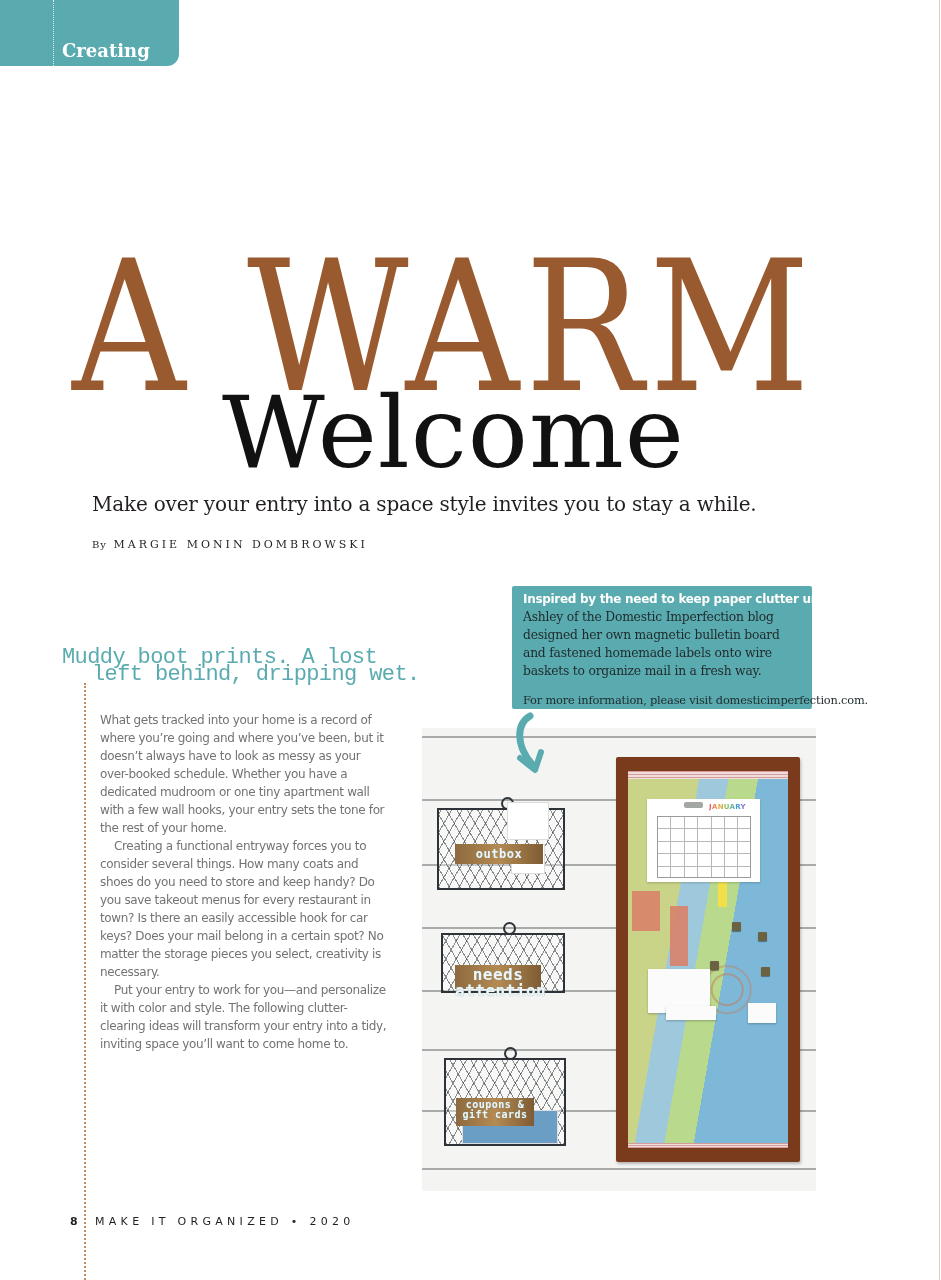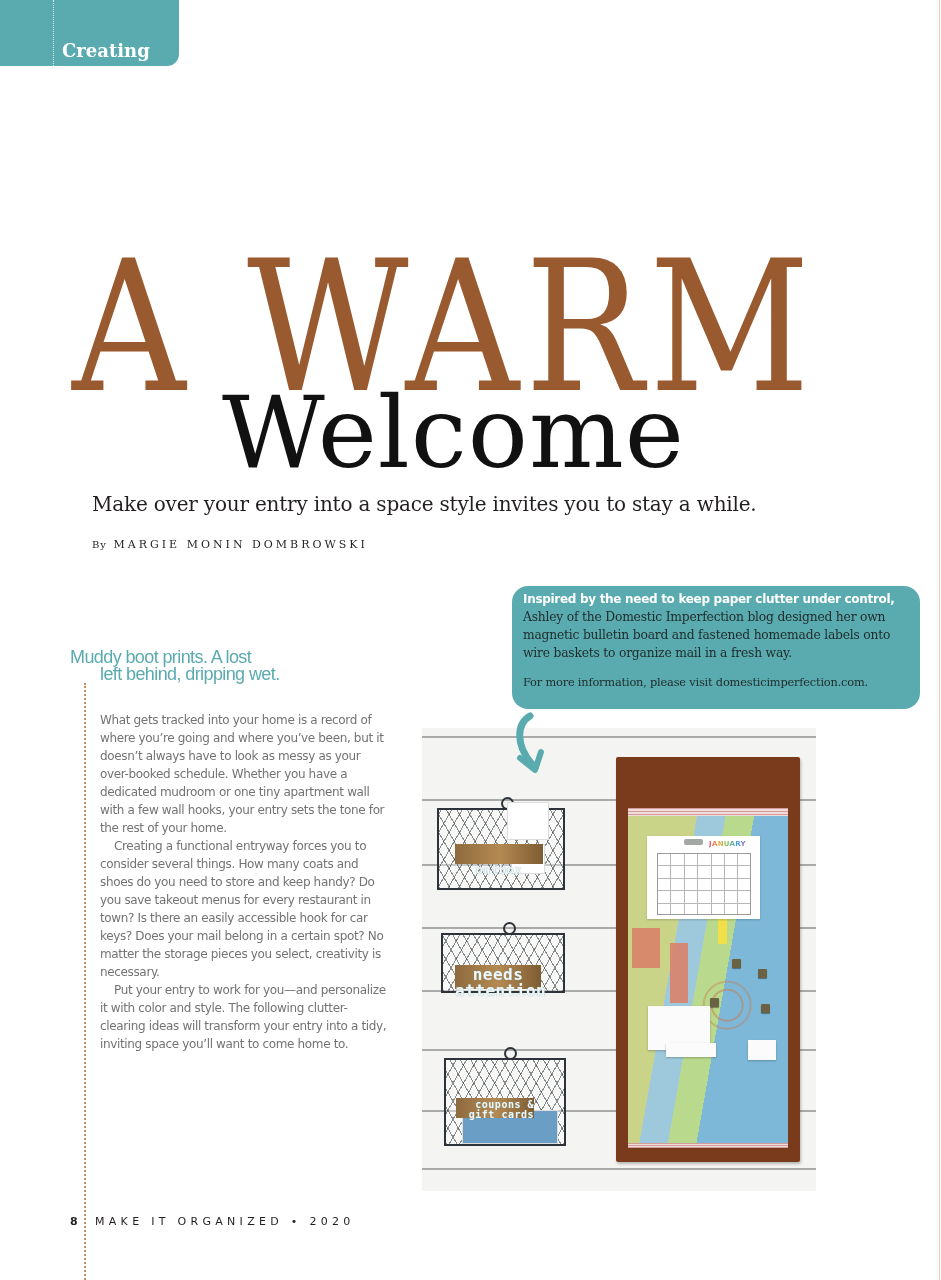--- a/index.html
+++ b/index.html
@@ -47,38 +47,38 @@
     white-space: nowrap;
   }
   .byline .by { letter-spacing: 1px; font-size: 10px; }
 
   .dotted-rule {
     position: absolute; left: 84px; top: 683px; height: 597px;
     border-left: 2px dotted #c78a5a;
   }
 
   .pull-quote {
-    position: absolute; left: 70px; top: 649px; width: 320px;
-    font-family: Liberation Sans, sans-serif; font-weight: 200; font-size: 18px; line-height: 17px;
+    position: absolute; left: 62px; top: 649px; width: 320px;
+    font-family: Liberation Mono, monospace; font-weight: 200; font-size: 22px; line-height: 17px;
     color: #5aabb0; letter-spacing: -0.6px;
   }
   .pull-quote .pq-line { display: block; white-space: nowrap; }
   .pull-quote .pq-indent { padding-left: 30px; }
 
   .body-copy {
     position: absolute; left: 100px; top: 711px; width: 290px;
     font-family: "DejaVu Sans", sans-serif; font-size: 12px; line-height: 18px; color: #737373;
     letter-spacing: -0.35px;
   }
   .body-copy p { margin: 0; }
   .body-copy p.indent { text-indent: 14px; }
 
   .callout {
-    position: absolute; left: 512px; top: 586px; width: 408px; height: 123px;
-    background: #5aabb0; border-radius: 16px; padding: 5px 10px 0 11px;
+    position: absolute; left: 512px; top: 586px; width: 300px; height: 123px;
+    background: #5aabb0; border-radius: 2px; padding: 5px 10px 0 11px;
   }
   .callout .callout-lead {
     font-family: "DejaVu Sans", sans-serif; font-weight: bold; font-size: 12px; color: #ffffff;
     white-space: nowrap; letter-spacing: -0.3px; line-height: 17px;
   }
   .callout .callout-body {
     font-family: "DejaVu Serif", serif; font-size: 12.3px; line-height: 18px; color: #1f2a2b;
     letter-spacing: -0.2px;
   }
   .callout .callout-more {
@@ -116,21 +116,20 @@
   .frame {
     position: absolute; left: 194px; top: 29px; width: 184px; height: 405px;
     background: #7a3a1c; border-radius: 2px; box-shadow: 1px 2px 3px rgba(0,0,0,0.25);
   }
   .frame .map {
     position: absolute; left: 12px; top: 14px; right: 12px; bottom: 14px;
     background:
       radial-gradient(circle at 62% 58%, transparent 0 14px, rgba(200,120,80,0.5) 15px 16px, transparent 17px 22px, rgba(200,120,80,0.4) 23px 24px, transparent 25px),
       linear-gradient(100deg, #c9d489 0 32%, #9ec9dc 32% 45%, #b9d98c 45% 58%, #7db8d8 58% 100%);
     overflow: hidden;
-    margin-top: 37px;
   }
   .frame .map-top-stripe { position: absolute; left: 0; right: 0; top: 0; height: 8px;
     background: repeating-linear-gradient(180deg, #d49b9b 0 1px, #f1dcdc 1px 3px); }
   .frame .map-bottom-stripe { position: absolute; left: 0; right: 0; bottom: 0; height: 5px;
     background: repeating-linear-gradient(180deg, #d49b9b 0 1px, #f1dcdc 1px 2px); }
   .frame .land-red { position: absolute; background: #d9826a; opacity: 0.9; }
   .frame .yellow-strip { position: absolute; background: #f1e04a; }
   .calendar {
     position: absolute; left: 19px; top: 28px; width: 113px; height: 83px;
     background: #ffffff; box-shadow: 0 1px 2px rgba(0,0,0,0.2);
@@ -210,33 +209,33 @@
   <div class="plank" style="top:199px"></div>
   <div class="plank" style="top:262px"></div>
   <div class="plank" style="top:321px"></div>
   <div class="plank" style="top:382px"></div>
   <div class="plank" style="top:440px"></div>
 
   <div class="basket" style="left:15px; top:80px; width:128px; height:82px;">
     <div class="hook" style="left:62px;"></div>
     <div class="paper" style="left:68px; top:-8px; width:42px; height:38px;"></div>
     <div class="paper" style="left:72px; top:34px; width:34px; height:30px;"></div>
-    <div class="basket-label" style="left:16px; top:34px; width:88px; height:20px; font-size:12px; padding-top:20px;">outbox</div>
+    <div class="basket-label" style="left:16px; top:34px; width:88px; height:20px; font-size:12px; padding-top:4px;">outbox</div>
   </div>
 
   <div class="basket" style="left:19px; top:205px; width:124px; height:60px;">
     <div class="hook" style="left:60px;"></div>
     <div class="paper" style="left:14px; top:30px; width:80px; height:26px;"></div>
     <div class="basket-label" style="left:12px; top:30px; width:86px; height:24px; font-size:16px; padding-top:2px; white-space:normal;">needs attention</div>
   </div>
 
   <div class="basket" style="left:22px; top:330px; width:122px; height:88px;">
     <div class="hook" style="left:58px;"></div>
     <div class="paper" style="left:16px; top:50px; width:96px; height:34px; background:#6b9ec4;"></div>
-    <div class="basket-label" style="left:10px; top:38px; width:78px; height:20px; font-size:10px; padding-top:2px; white-space:normal;text-align:right;">coupons &amp; gift cards</div>
+    <div class="basket-label" style="left:10px; top:38px; width:78px; height:28px; font-size:10px; padding-top:2px; white-space:normal;">coupons &amp; gift cards</div>
   </div>
 
   <div class="frame">
     <div class="map">
       <div class="map-top-stripe"></div>
       <div class="land-red" style="left:4px; top:120px; width:28px; height:40px;"></div>
       <div class="land-red" style="left:42px; top:135px; width:18px; height:60px;"></div>
       <div class="yellow-strip" style="left:90px; top:100px; width:9px; height:36px;"></div>
       <div class="calendar">
         <div class="clip"></div>

